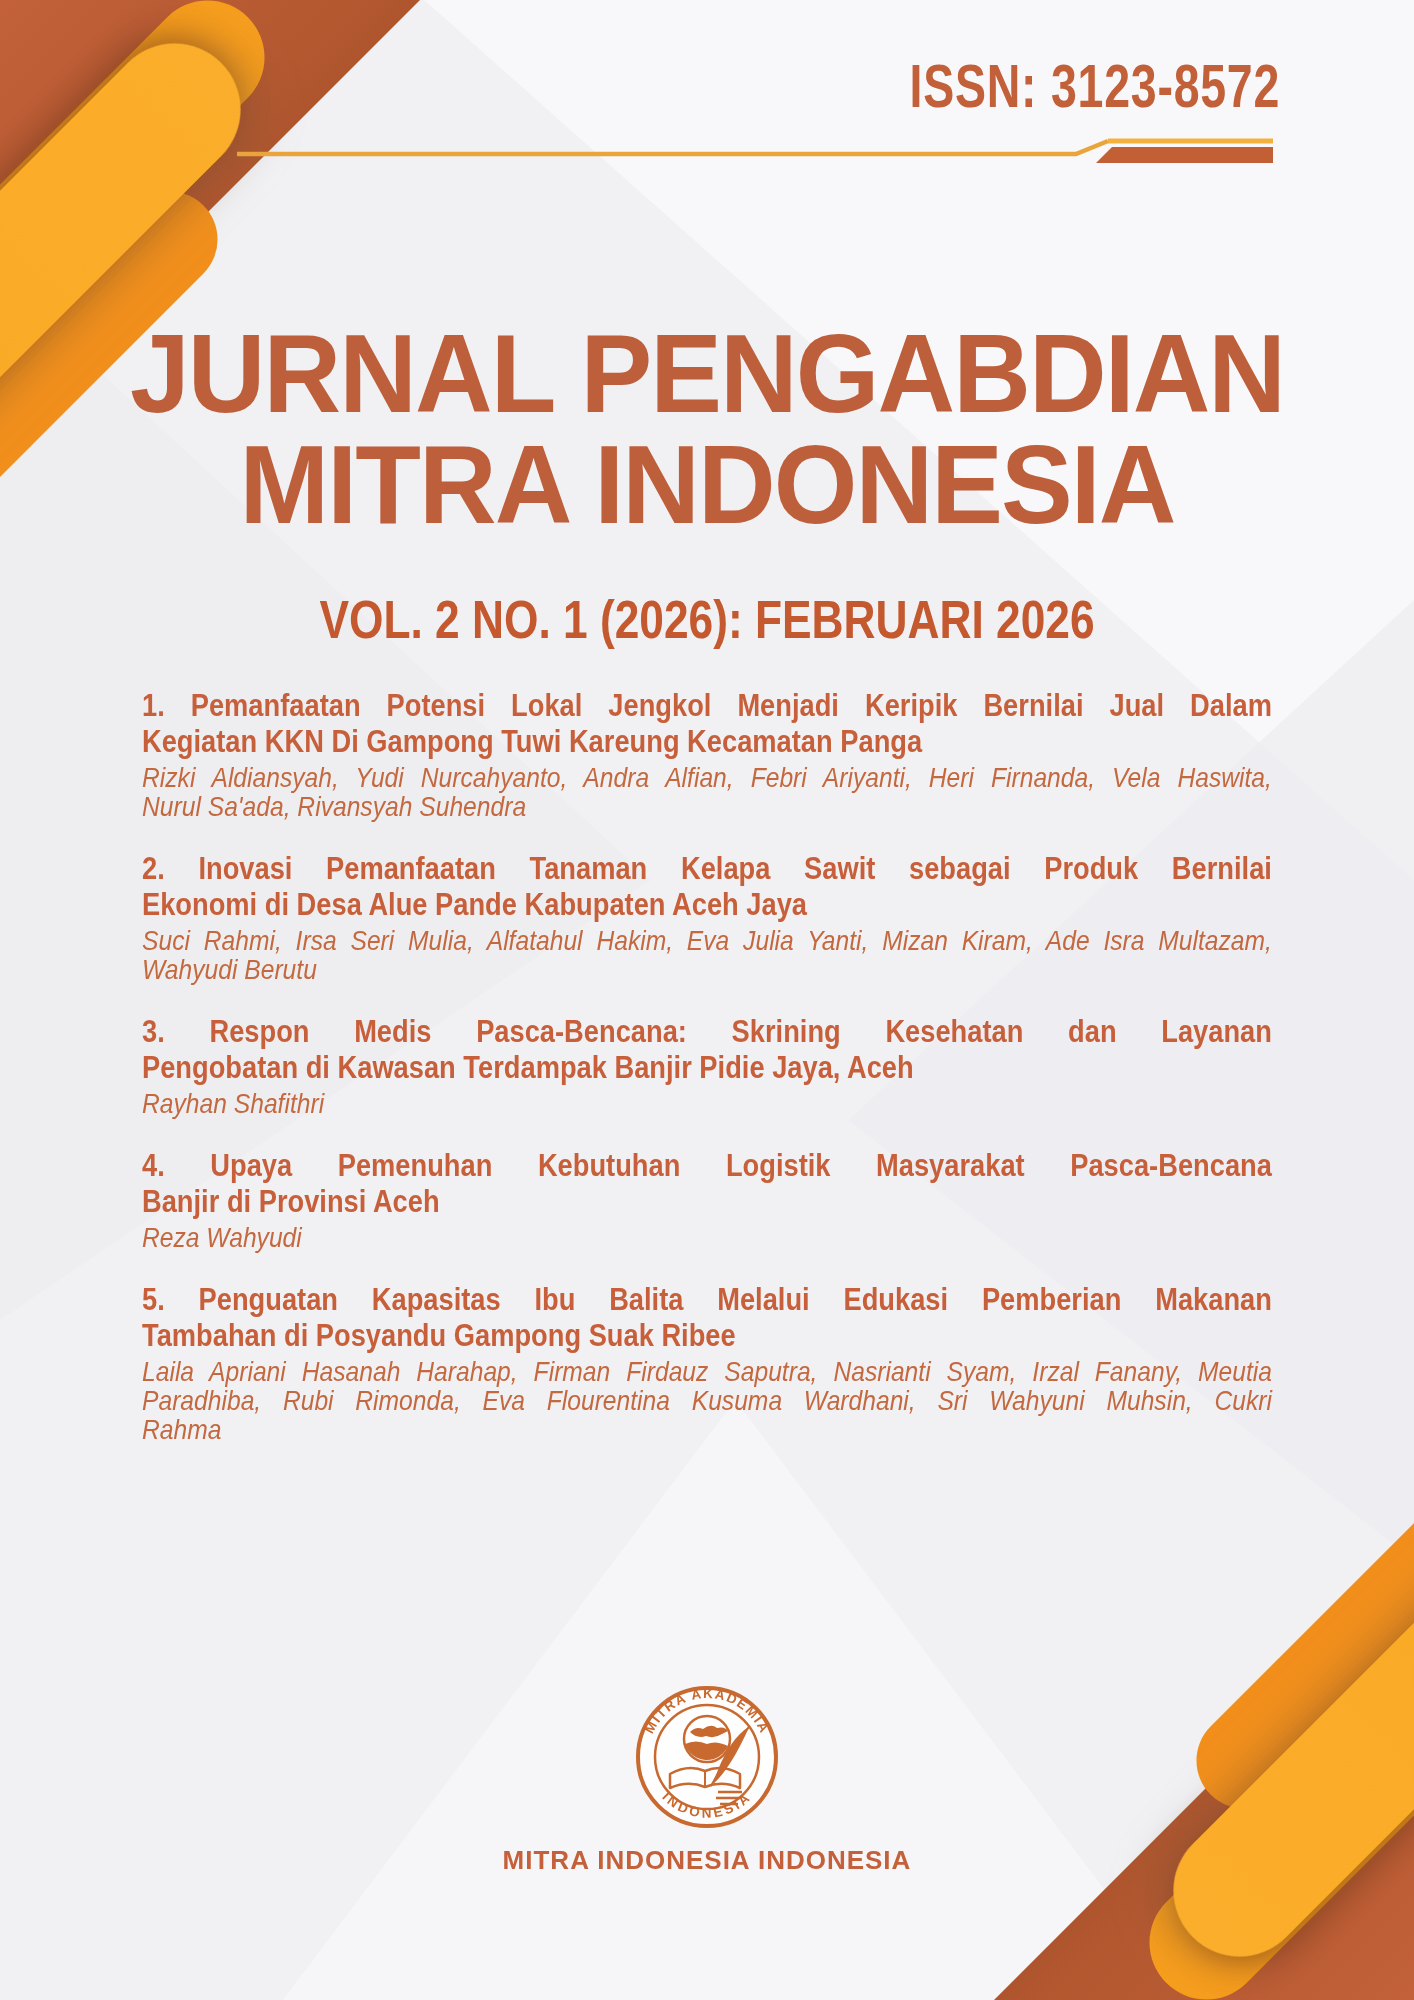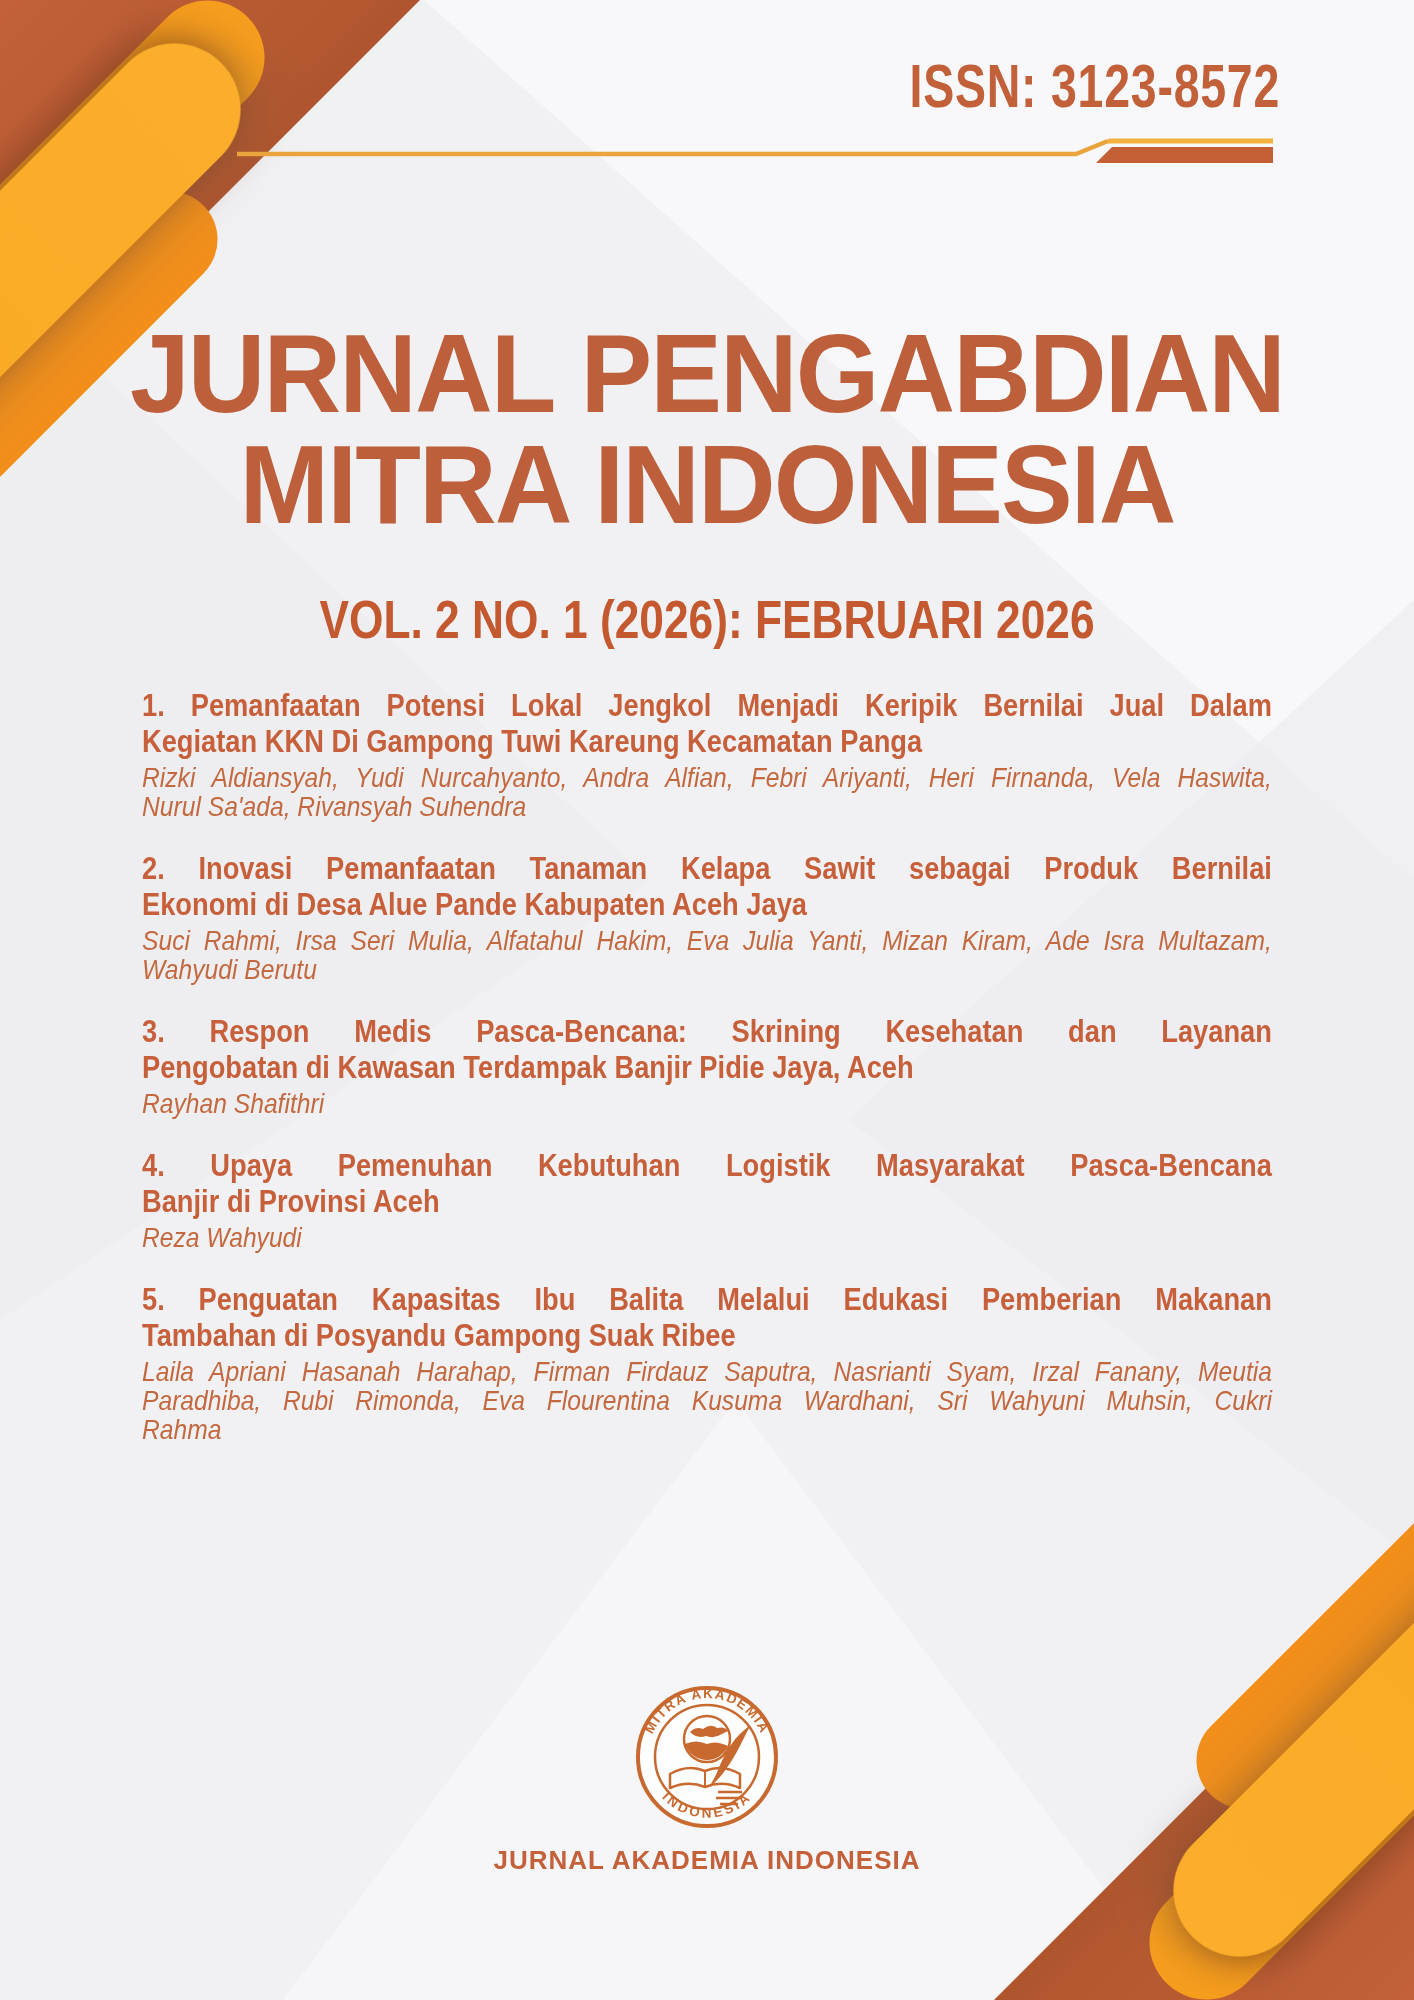--- a/index.html
+++ b/index.html
@@ -178,13 +178,13 @@
     <path d="M58,50 q6,-6 13,-3 q8,-6 14,-1 q8,-2 11,3 l-6,3 q-8,5 -16,2 q-9,3 -16,-4 z" fill="#C8692F"></path>
     <path d="M53,62 A23,23 0 0 0 96,64 Q84,58 75,62 Q64,57 53,62 Z" fill="#C8692F"></path>
     <path d="M38,92 Q56,82 73,89 Q90,82 108,92 L108,106 Q90,98 73,105 Q56,98 38,106 Z" fill="#FFFFFF" stroke="#C8692F" stroke-width="2.5" stroke-linejoin="round"></path>
     <path d="M73,89 L73,105" stroke="#C8692F" stroke-width="2"></path>
     <path d="M117,45 C104,52 93,70 86,88 C84,93 82,98 79,104 C90,95 101,78 109,62 C112,56 115,50 117,45 Z" fill="#C8692F"></path>
     <path d="M79,104 C88,88 100,64 117,45" stroke="#C8692F" stroke-width="2" fill="none"></path>
     <path d="M86,110 h24 M84,116 h26 M88,122 h18" stroke="#C8692F" stroke-width="2.5" fill="none"></path>
   </g>
 </svg>
 
-<div class="publisher">JURNAL AKADEMIA INDONESIA</div>
+<div class="publisher">MITRA INDONESIA INDONESIA</div>
 
 </body></html>

